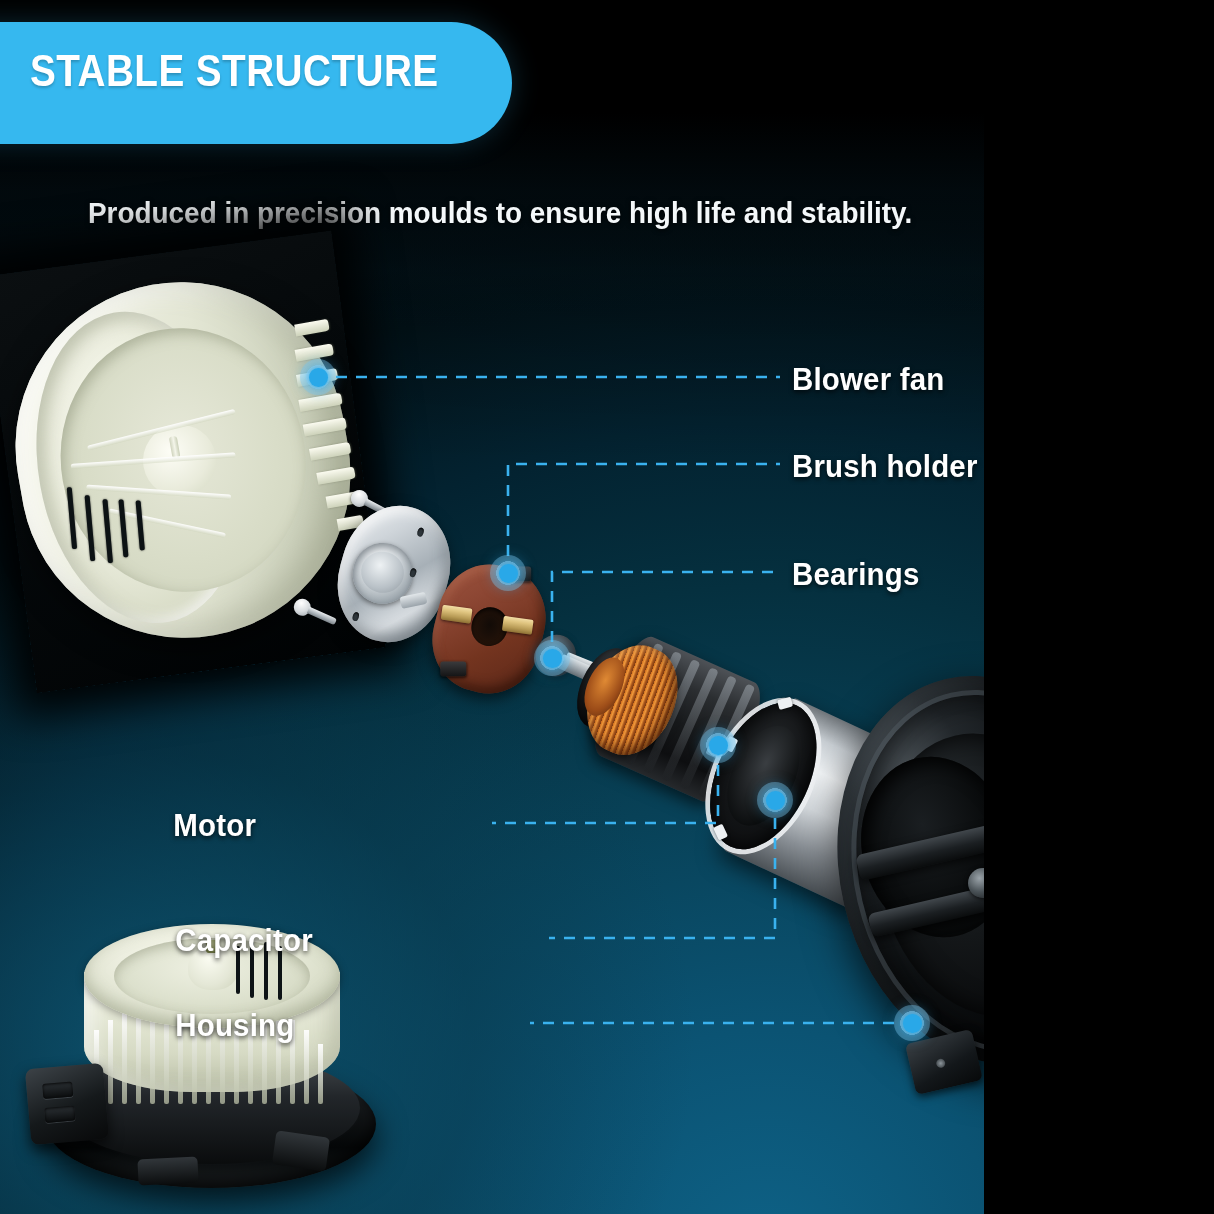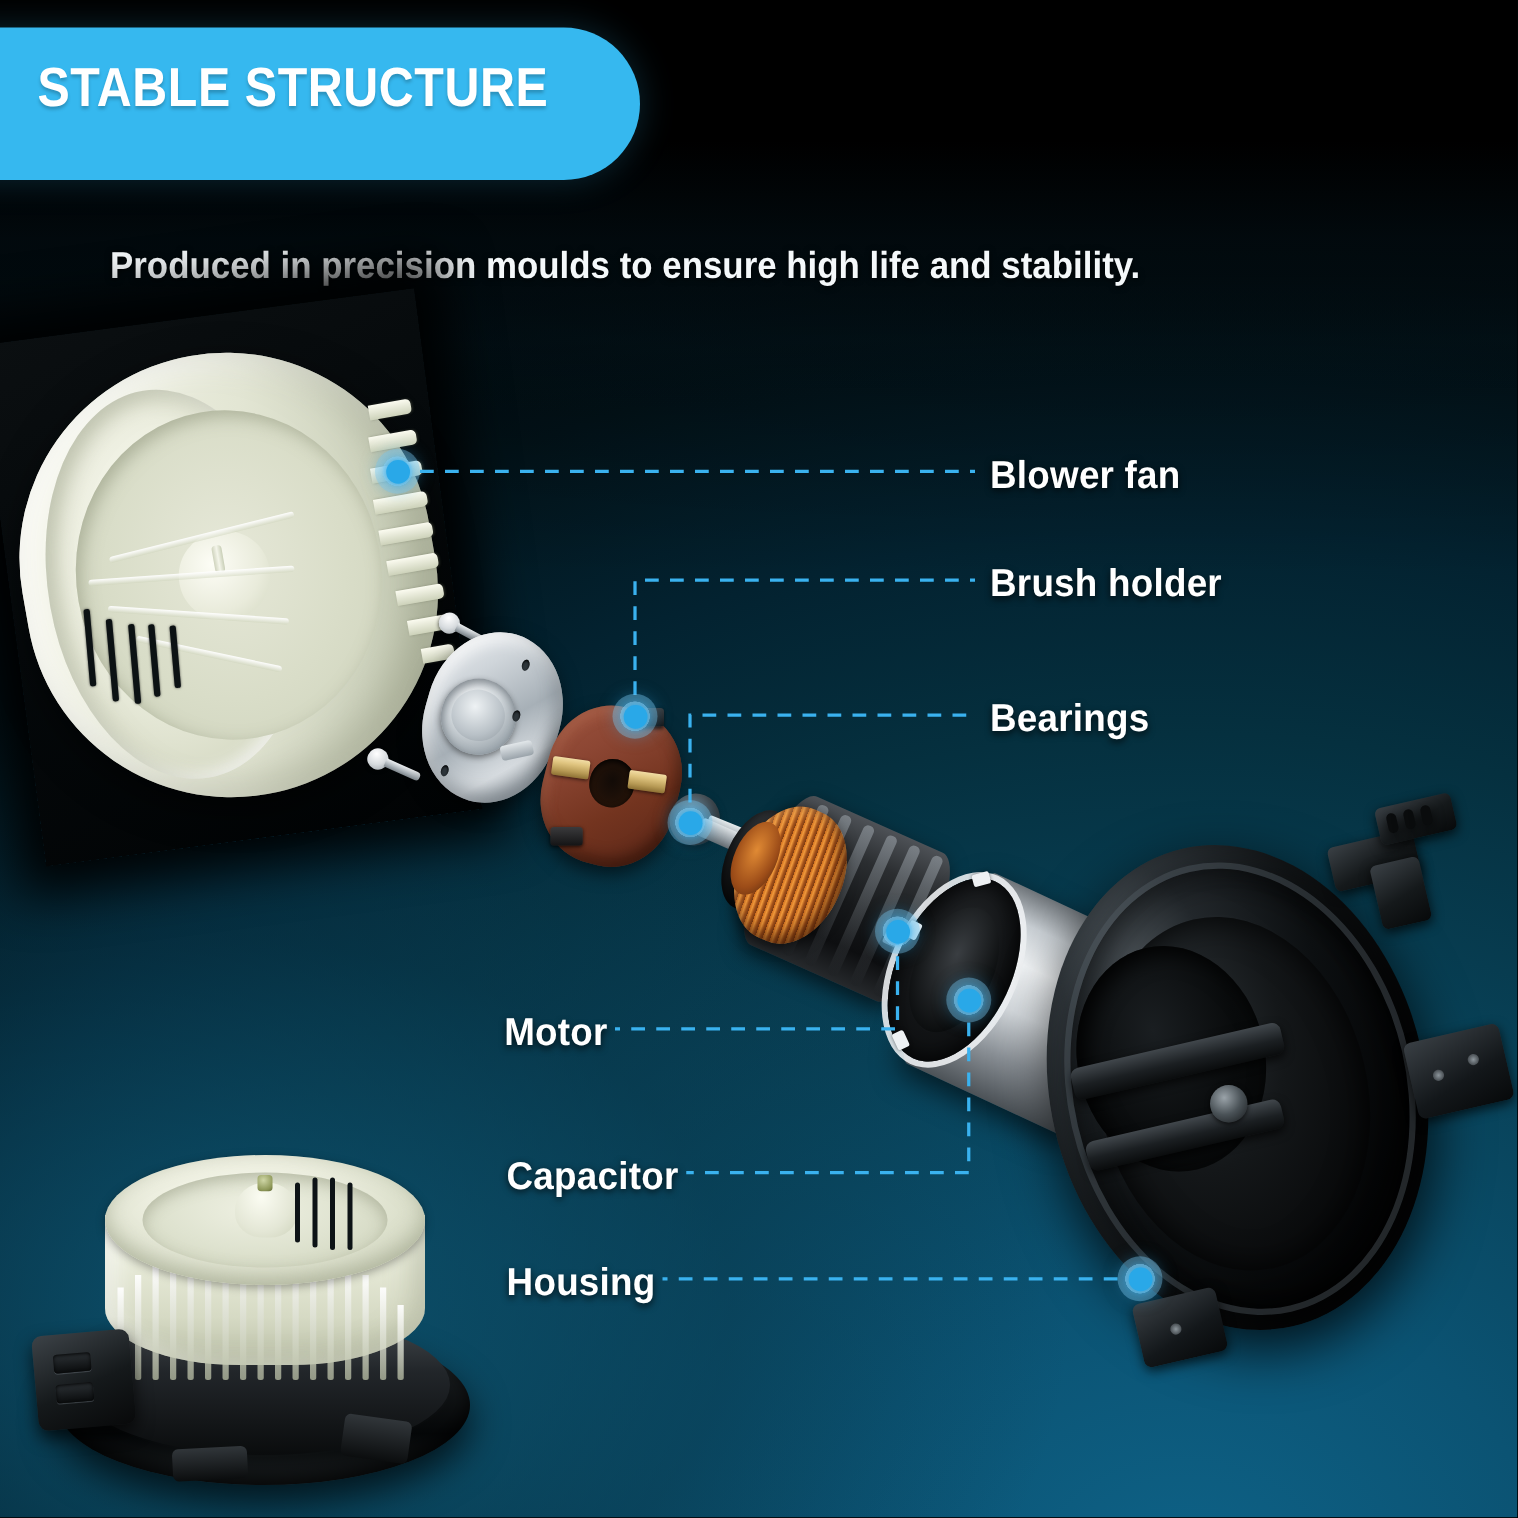--- a/index.html
+++ b/index.html
@@ -1,21 +1,21 @@
 <!DOCTYPE html>
 <html><head>
 <meta charset="utf-8">
 <title>Stable Structure — Blower Motor Infographic</title>
 <style>
   html,body{margin:0;padding:0;background:#000;}
   *{box-sizing:border-box;}
 
   #stage{
     position:relative;
-    width:1214px;height:1214px;
+    width:984px;height:1214px;
     overflow:hidden;
     font-family:"Liberation Sans","DejaVu Sans",sans-serif;
     background:#02090c;
   }
 
   
   .bg-base{
     position:absolute;inset:0;
     background:
       radial-gradient(118% 96% at 78% 104%, #0e6287 0%, #0b5373 20%, #084157 40%, #05303f 58%, #032230 72%, #02141b 86%, #010a0e 100%);

